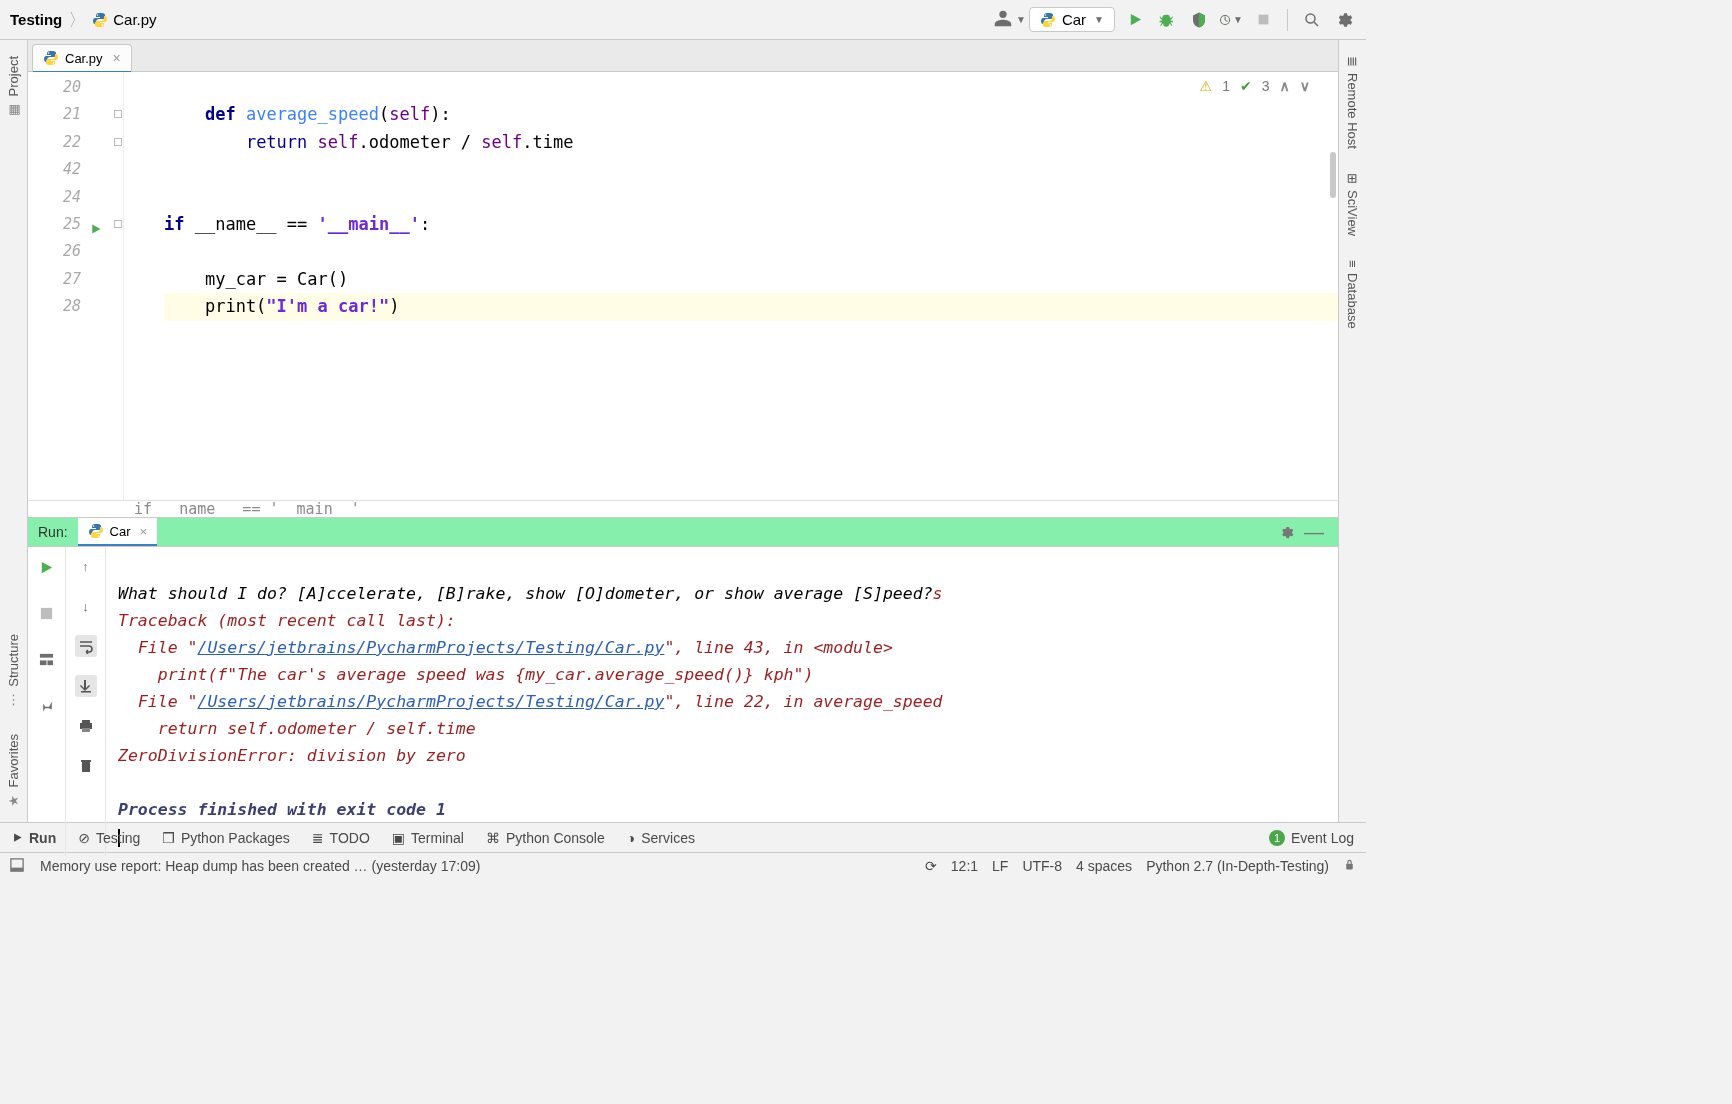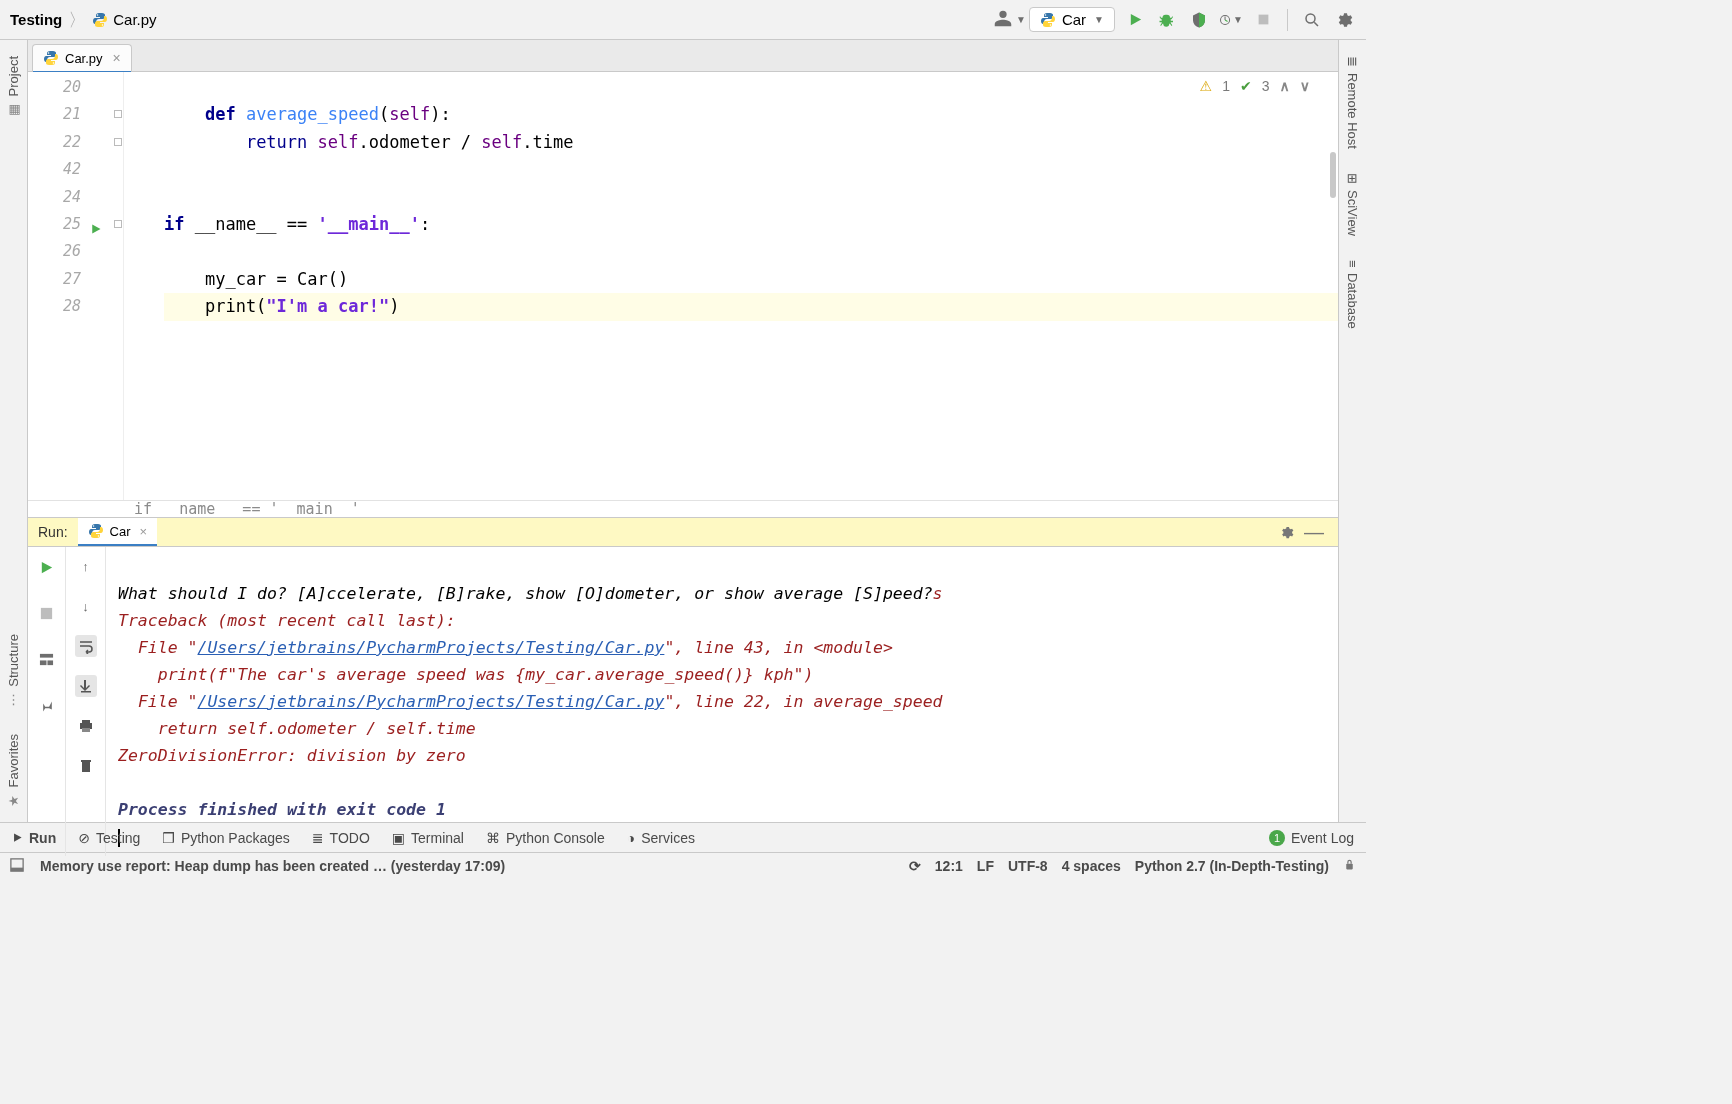--- a/index.html
+++ b/index.html
@@ -166,21 +166,21 @@
 }
 .context-strip {
   height: 17px; border-top: 1px solid #e2e2e2; background: #fff;
   padding-left: 106px; font-family: "Menlo", monospace; font-size: 15px;
   color: #8b8b8b; display: flex; align-items: center;
 }
 
 
 .run-panel { border-top: 1px solid #c9c9c9; display: flex; flex-direction: column; background: #fff; }
 .run-tabs {
-  height: 32px; background: #fef9c3; border-bottom: 1px solid #c9c9c9;
+  height: 32px; background: #86efac; border-bottom: 1px solid #c9c9c9;
   display: flex; align-items: center; padding: 0 8px 0 0;
 }
 .run-label { font-size: 14px; color: #333; padding: 0 10px; }
 .run-tab {
   display: flex; align-items: center; gap: 6px; padding: 5px 10px;
   border-bottom: 2px solid #3b7fc4; height: 100%;
   background: #fff;
 }
 .run-tab-close { color: #999; font-size: 13px; margin-left: 3px; }
 .space { flex: 1; }
@@ -222,21 +222,21 @@
 .badge-green {
   background: #4aa74a; color: #fff; width: 16px; height: 16px; border-radius: 8px;
   display: inline-flex; align-items: center; justify-content: center; font-size: 11px;
 }
 .tool-spacer { flex: 1; }
 
 
 .status-bar {
   height: 27px; border-top: 1px solid #c9c9c9; background: #f2f2f2;
   display: flex; align-items: center; padding: 0 10px;
-  font-size: 14px; color: #4a4a4a; gap: 16px; font-weight: bold;
+  font-size: 14px; color: #4a4a4a; gap: 16px;
 }
 .lock-icon svg { width: 13px; height: 13px; fill: #777; }
 .sq-icon svg { width: 14px; height: 14px; fill: #777; }
 .last { margin-left: auto; display:flex; align-items:center; gap:14px;}
 </style>
 </head>
 <body>
 
 <div class="top-nav">
   <div class="breadcrumb">

